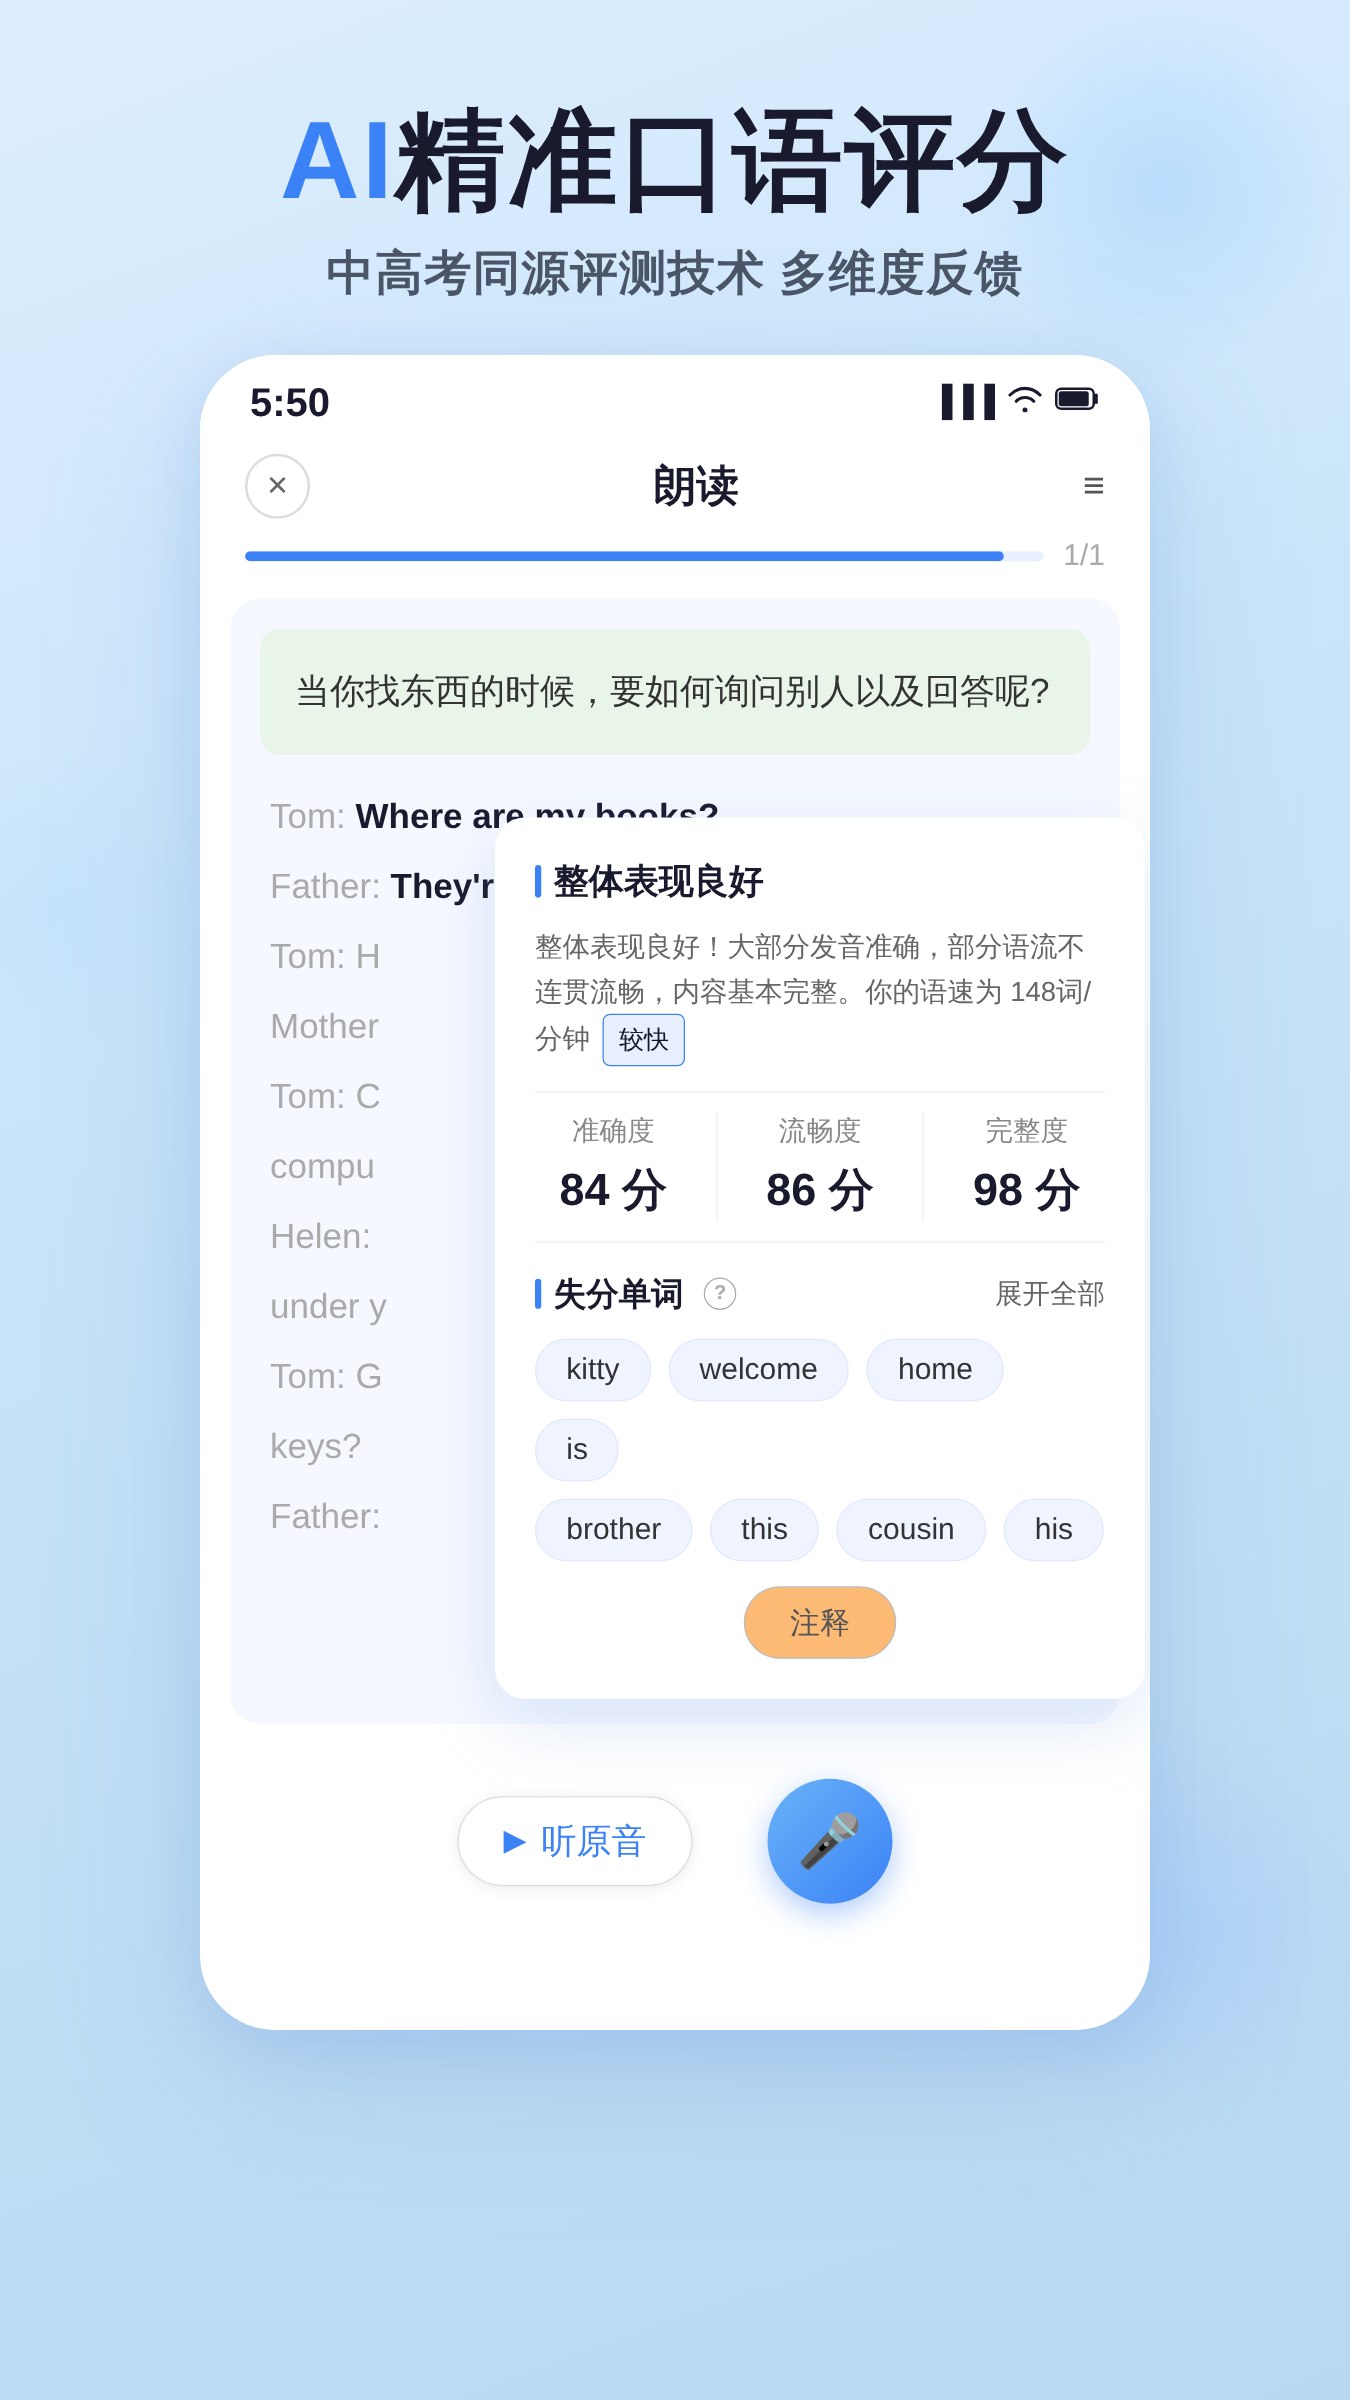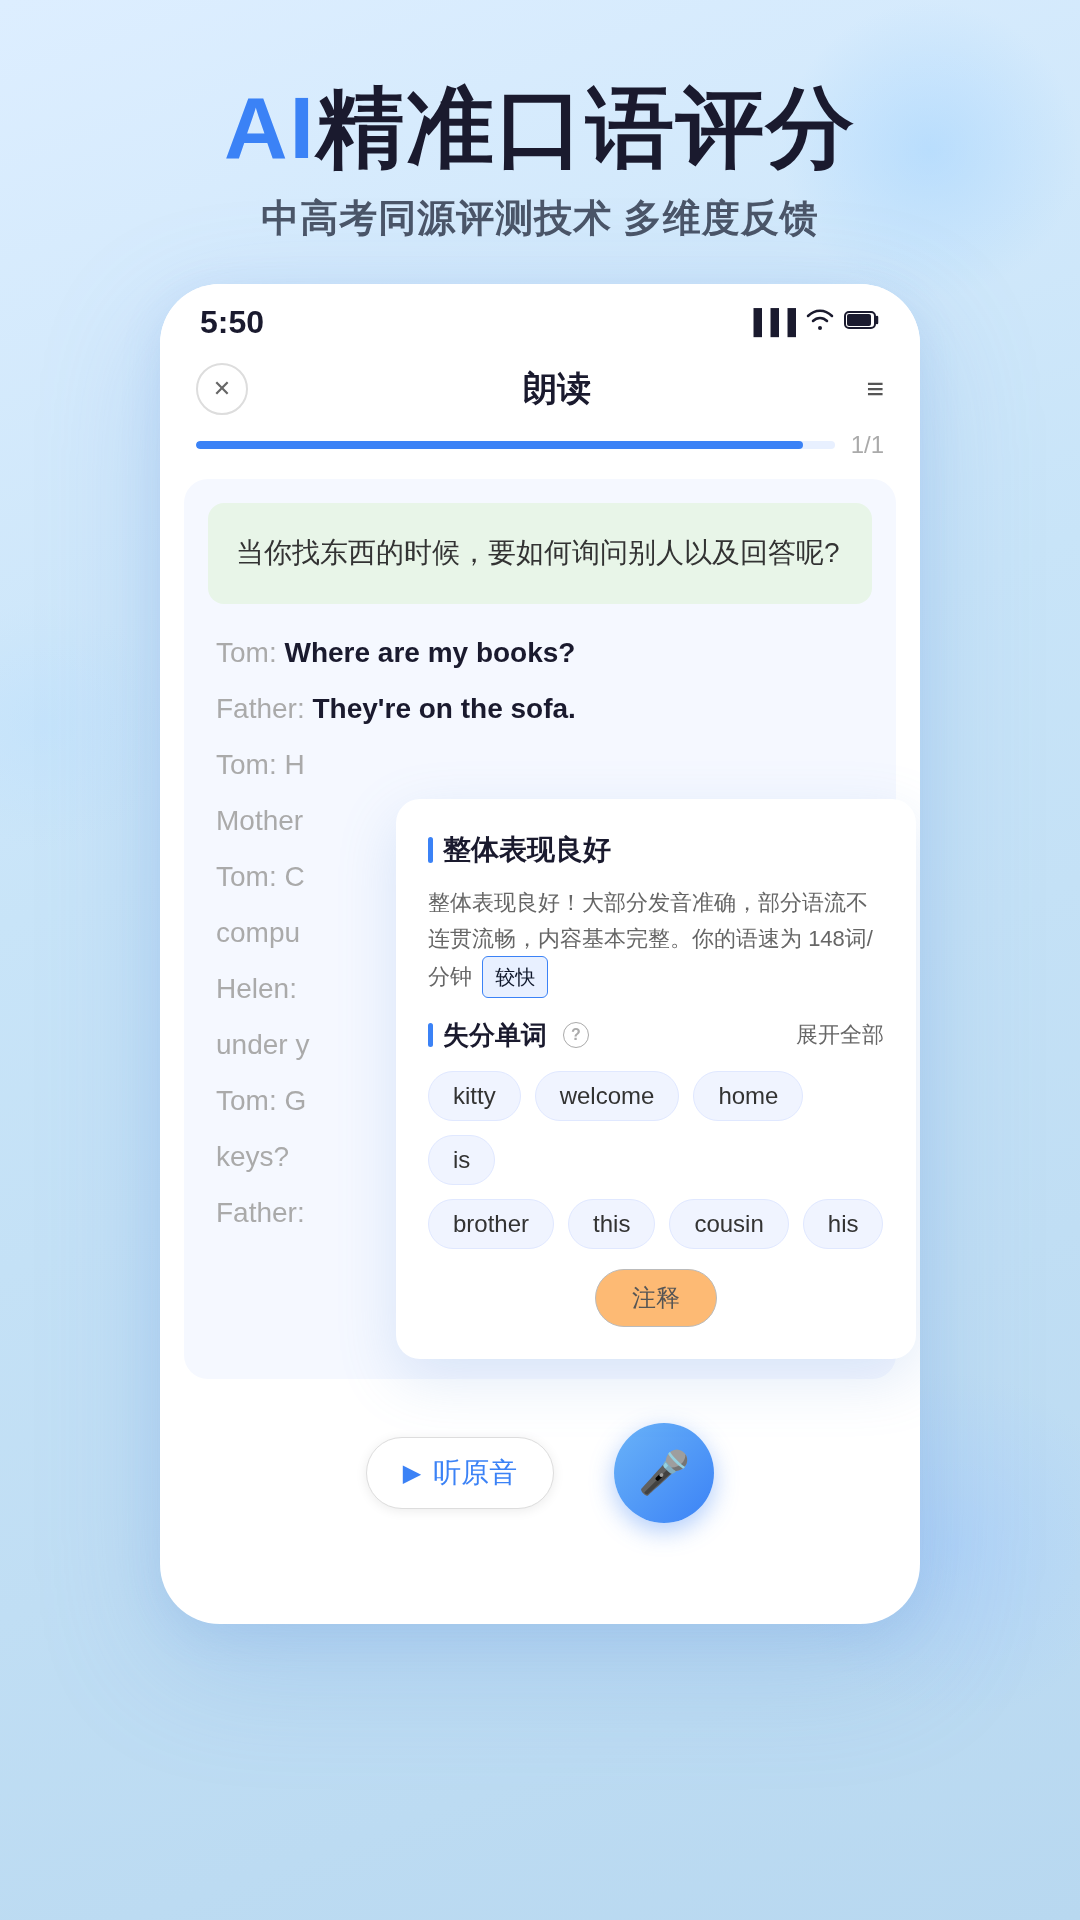--- a/index.html
+++ b/index.html
@@ -510,20 +510,36 @@
     <div class="analysis-card">
 
       <div class="analysis-title">整体表现良好</div>
 
       <p class="analysis-desc">
         <span>整体表现良好！大部分发音准确，部分语流不连贯流畅，内容基本完整。你的语速为</span>
         <span>148词/分钟</span>
         <span class="speed-badge">较快</span>
       </p>
 
+      <div class="scores-row">
+        <div class="score-item">
+          <div class="score-label">准确度</div>
+          <div class="score-value">84 分</div>
+        </div>
+        <div class="score-divider"></div>
+        <div class="score-item">
+          <div class="score-label">流畅度</div>
+          <div class="score-value">86 分</div>
+        </div>
+        <div class="score-divider"></div>
+        <div class="score-item">
+          <div class="score-label">完整度</div>
+          <div class="score-value">98 分</div>
+        </div>
+      </div>
 
       <div class="lost-words-section">
         <div class="lost-words-header">
           <div class="lost-words-title">
             <span>失分单词</span>
             <span class="help-icon">?</span>
           </div>
           <span class="expand-btn">展开全部</span>
         </div>
 

